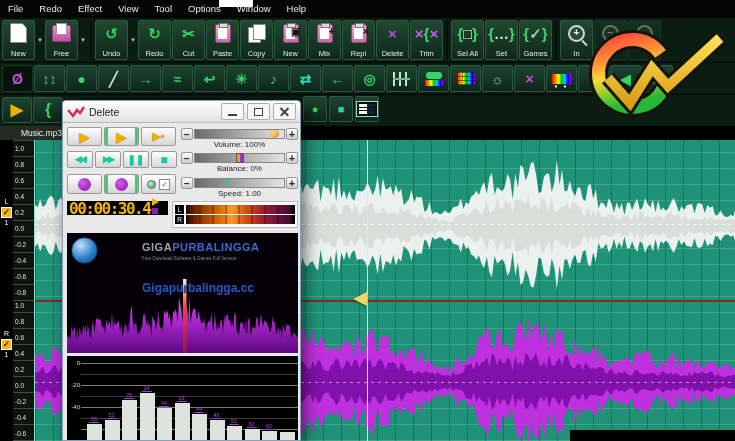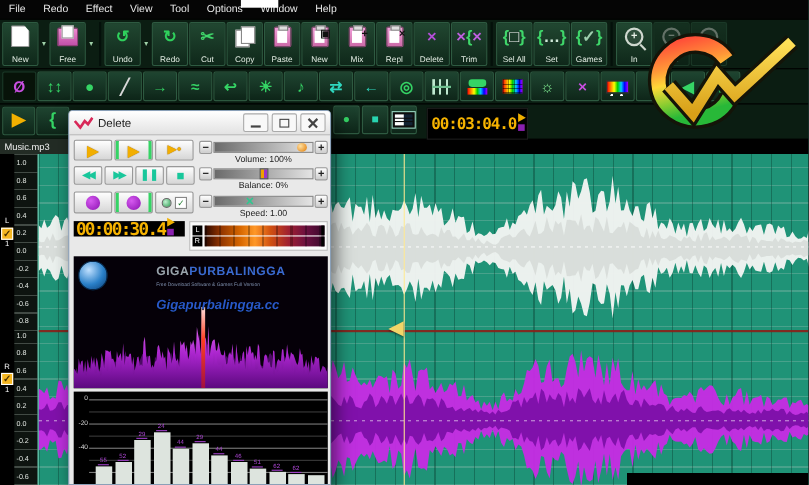--- a/index.html
+++ b/index.html
@@ -76,21 +76,21 @@
   .lcd-text{font-family:"DejaVu Sans Mono",monospace;font-weight:bold;color:#f6b300;}
   #lcd-main .lcd-text{font-size:14.5px;padding-left:3px;letter-spacing:-1px;}
   .lcd-flag{width:10px;height:20px;position:relative;margin-left:2px;}
   .lcd-flag .tri{position:absolute;left:0;top:0;width:0;height:0;border-left:7px solid #f0b000;border-top:4px solid transparent;border-bottom:4px solid transparent;}
   .lcd-flag .sq{position:absolute;left:0;top:10px;width:6px;height:6px;background:#8a20b0;}
   #meterbar{position:absolute;left:480px;top:100px;width:254px;height:24px;z-index:2;
     background:linear-gradient(90deg,#8a6000 0%,#b87800 25%,#d85800 55%,#f03000 80%,#ff2400 100%);}
   
   #tabstrip{position:absolute;left:0;top:126px;width:735px;height:14px;background:#000;z-index:2;}
   #doc-tab{position:absolute;left:0;top:0;width:63px;height:14px;background:#232c25;color:#eee;
-           font-size:8.5px;line-height:14px;padding-left:4px;box-sizing:border-box;border-right:1px solid #000;}
+           font-size:8.5px;line-height:14px;padding-left:4px;box-sizing:border-box;border-right:1px solid #000;text-align:right;}
   #chcol{position:absolute;left:0;top:140px;width:13px;height:301px;background:#000;z-index:2;}
   .ch-block{position:absolute;left:0;width:13px;display:flex;flex-direction:column;align-items:center;gap:1px;}
   .ch-label,.ch-num{color:#fff;font-size:7px;line-height:8px;}
   .ch-check{width:11px;height:11px;background:#f5b620;border:1px solid #fff;box-sizing:border-box;
             color:#4a3000;font-size:9px;font-weight:bold;line-height:9px;text-align:center;}
   .ruler{position:absolute;left:13px;width:21px;background:#0e1410;z-index:2;overflow:hidden;
          background-image:repeating-linear-gradient(0deg,rgba(200,215,205,.28) 0 1px,transparent 1px 16px);}
   #rulerL{top:140px;height:161px;}
   #rulerR{top:301px;height:140px;}
   .ruler-val{position:absolute;left:2px;color:#dfe4df;font-size:6.5px;line-height:7px;}
@@ -155,21 +155,21 @@
      background:repeating-linear-gradient(90deg,rgba(0,0,0,.28) 0 2px,transparent 2px 13px);}
   .meter-bar::after{content:"";position:absolute;right:0;top:0;width:3px;height:100%;background:#000;}
   #viz{position:absolute;left:4px;top:132px;width:231px;height:120px;background:#050008;overflow:hidden;}
   #wm{position:absolute;left:4px;top:4px;display:flex;z-index:3;gap:39px;}
   #wm-circle{width:25px;height:25px;border-radius:50%;
      background:radial-gradient(circle at 35% 30%,#bfe0ff,#2a80c8 55%,#0a3a70);border:1px solid #06284a;}
   #wm-text{margin-left:5px;}
   .wm-brand{font-size:11px;font-weight:bold;letter-spacing:.5px;line-height:11px;}
   .wm-gray{color:#9aa4ac;}.wm-blue{color:#3a6ad0;}
   .wm-tag{font-size:4.5px;color:#8090b0;margin-top:1px;}
-  .wm-site{font-size:12px;font-weight:bold;font-style:italic;color:#2858c8;margin-top:9px;text-shadow:0 1px 1px #000;}
+  .wm-site{font-size:12px;font-weight:bold;color:#2858c8;margin-top:20px;text-shadow:0 1px 1px #000;}
   #spec{position:absolute;left:0;bottom:0;}
   #anal{position:absolute;left:4px;top:255px;width:231px;height:86px;background:#000;overflow:hidden;}
   .grid-h{position:absolute;left:14px;right:0;height:1px;}
   .yl{position:absolute;left:1px;width:12px;text-align:right;color:#d8d8d8;font-size:6px;line-height:6px;}
   .abar{position:absolute;background:#dde4de;}
   .alabel{position:absolute;color:#b048d8;font-size:5.5px;line-height:6px;border-bottom:1px solid #a040c8;padding:0 2px;transform:translateX(-50%);}
 </style>
 </head>
 <body>
 
@@ -216,29 +216,29 @@
         <div class="tb1-label">Redo</div>
       </div>
       <div class="tb1-btn">
         <div class="tb1-ico">
           <span style="color: rgb(63, 214, 106); font-weight: bold;">✂</span>
         </div>
         <div class="tb1-label">Cut</div>
       </div>
       <div class="tb1-btn">
         <div class="tb1-ico">
+          <div class="ic-clip"></div>
+        </div>
+        <div class="tb1-label">Paste</div>
+      </div>
+      <div class="tb1-btn">
+        <div class="tb1-ico">
           <div class="ic-copy"></div>
         </div>
         <div class="tb1-label">Copy</div>
-      </div>
-      <div class="tb1-btn">
-        <div class="tb1-ico">
-          <div class="ic-clip"></div>
-        </div>
-        <div class="tb1-label">Paste</div>
       </div>
       <div class="tb1-btn">
         <div class="tb1-ico">
           <div class="ic-clip">
             <span class="clip-badge">▣</span>
           </div>
         </div>
         <div class="tb1-label">New</div>
       </div>
       <div class="tb1-btn">
@@ -402,27 +402,20 @@
       </div>
       <div class="tb3-btn">
         <div class="ic-device">
           <div></div>
           <div></div>
           <div></div>
         </div>
       </div>
     </div>
 
-  <div id="lcd-main">
-    <span class="lcd-text">00:03:04.0</span>
-    <span class="lcd-flag">
-        <span class="tri"></span>
-        <span class="sq"></span>
-      </span>
-  </div>
   <div id="meterbar"></div>
 
   <div id="tabstrip">
     <div id="doc-tab">Music.mp3</div>
   </div>
 
   <div id="chcol">
       <div class="ch-block" style="top: 58px;">
         <div class="ch-label">L</div>
         <div class="ch-check">✓</div>

